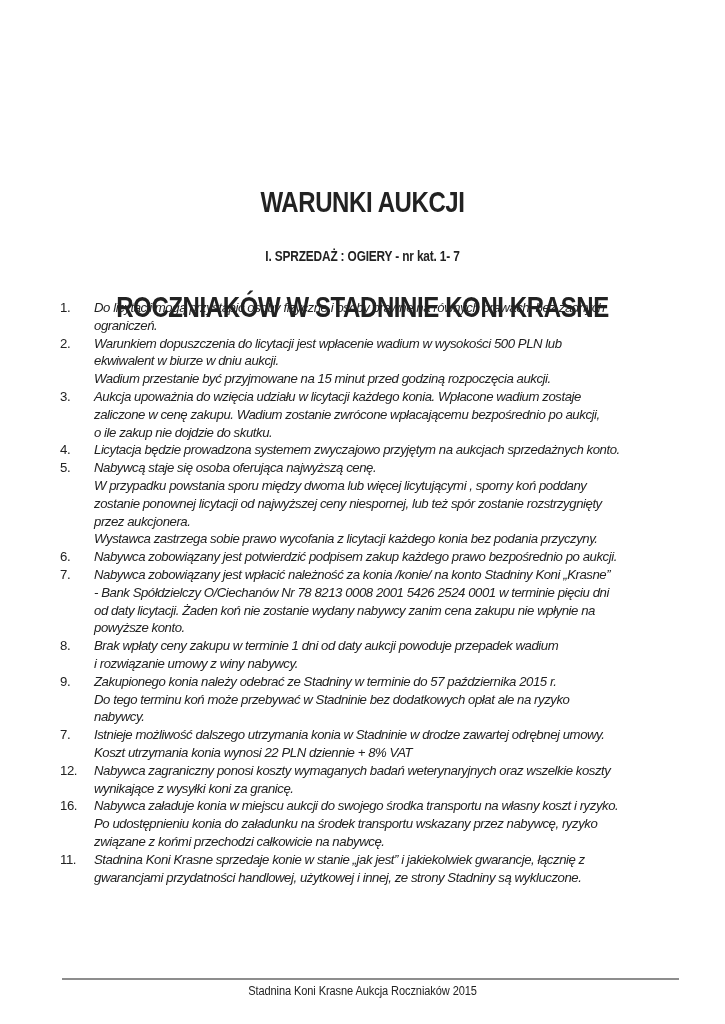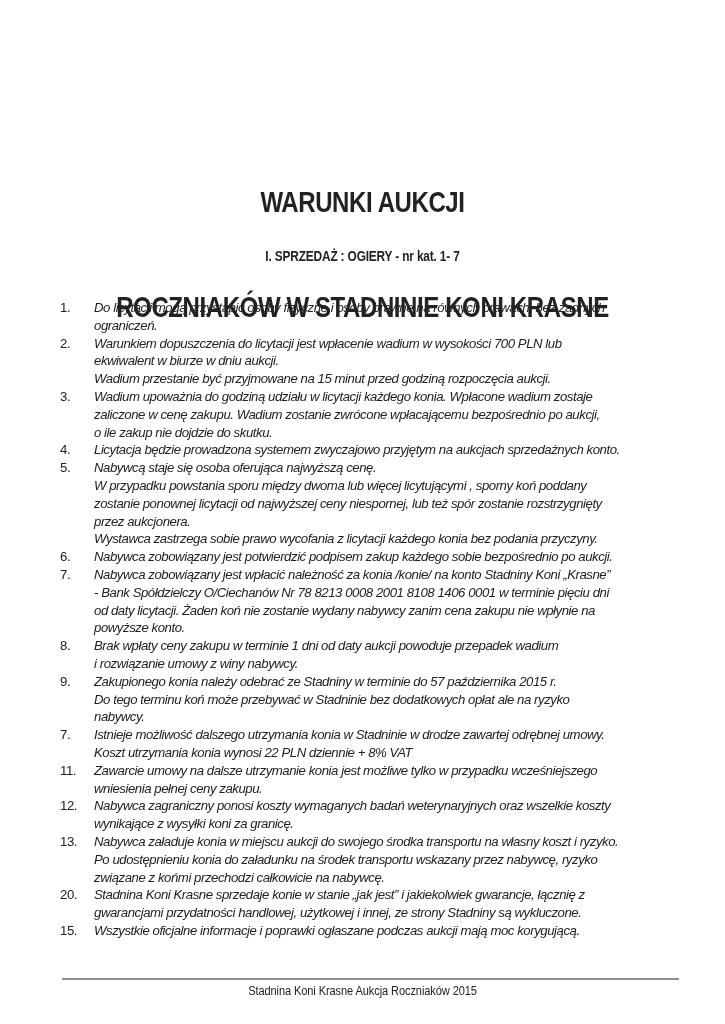--- a/index.html
+++ b/index.html
@@ -105,55 +105,55 @@
 
   <ol class="terms">
     <li class="term-item">
       <span class="term-num">1.</span>
       <span class="term-text">Do licytacji mogą przystąpić osoby fizyczne i osoby prawne na równych prawach, bez żadnych
 ograniczeń.</span>
     </li>
 
     <li class="term-item">
       <span class="term-num">2.</span>
-      <span class="term-text">Warunkiem dopuszczenia do licytacji jest wpłacenie wadium w wysokości 700 PLN lub
+      <span class="term-text">Warunkiem dopuszczenia do licytacji jest wpłacenie wadium w wysokości 500 PLN lub
 ekwiwalent w biurze w dniu aukcji.
 Wadium przestanie być przyjmowane na 15 minut przed godziną rozpoczęcia aukcji.</span>
     </li>
 
     <li class="term-item">
       <span class="term-num">3.</span>
-      <span class="term-text">Wadium upoważnia do godziną udziału w licytacji każdego konia. Wpłacone wadium zostaje
+      <span class="term-text">Aukcja upoważnia do wzięcia udziału w licytacji każdego konia. Wpłacone wadium zostaje
 zaliczone w cenę zakupu. Wadium zostanie zwrócone wpłacającemu bezpośrednio po aukcji,
 o ile zakup nie dojdzie do skutku.</span>
     </li>
 
     <li class="term-item">
       <span class="term-num">4.</span>
       <span class="term-text">Licytacja będzie prowadzona systemem zwyczajowo przyjętym na aukcjach sprzedażnych konto.</span>
     </li>
 
     <li class="term-item">
       <span class="term-num">5.</span>
       <span class="term-text">Nabywcą staje się osoba oferująca najwyższą cenę.
 W przypadku powstania sporu między dwoma lub więcej licytującymi , sporny koń poddany
 zostanie ponownej licytacji od najwyższej ceny niespornej, lub też spór zostanie rozstrzygnięty
 przez aukcjonera.
 Wystawca zastrzega sobie prawo wycofania z licytacji każdego konia bez podania przyczyny.</span>
     </li>
 
     <li class="term-item">
       <span class="term-num">6.</span>
-      <span class="term-text">Nabywca zobowiązany jest potwierdzić podpisem zakup każdego sobie bezpośrednio po aukcji.</span>
+      <span class="term-text">Nabywca zobowiązany jest potwierdzić podpisem zakup każdego prawo bezpośrednio po aukcji.</span>
     </li>
 
     <li class="term-item">
       <span class="term-num">7.</span>
       <span class="term-text">Nabywca zobowiązany jest wpłacić należność za konia /konie/ na konto Stadniny Koni „Krasne”
-- Bank Spółdzielczy O/Ciechanów Nr 78 8213 0008 2001 8108 1406 0001 w terminie pięciu dni
+- Bank Spółdzielczy O/Ciechanów Nr 78 8213 0008 2001 5426 2524 0001 w terminie pięciu dni
 od daty licytacji. Żaden koń nie zostanie wydany nabywcy zanim cena zakupu nie wpłynie na
 powyższe konto.</span>
     </li>
 
     <li class="term-item">
       <span class="term-num">8.</span>
       <span class="term-text">Brak wpłaty ceny zakupu w terminie 1 dni od daty aukcji powoduje przepadek wadium
 i rozwiązanie umowy z winy nabywcy.</span>
     </li>
 
@@ -163,48 +163,39 @@
 Do tego terminu koń może przebywać w Stadninie bez dodatkowych opłat ale na ryzyko
 nabywcy.</span>
     </li>
 
     <li class="term-item">
       <span class="term-num">7.</span>
       <span class="term-text">Istnieje możliwość dalszego utrzymania konia w Stadninie w drodze zawartej odrębnej umowy.
 Koszt utrzymania konia wynosi 22 PLN dziennie + 8% VAT</span>
     </li>
 
-    <li class="term-item">
-      <span class="term-num">11.</span>
-      <span class="term-text">Zawarcie umowy na dalsze utrzymanie konia jest możliwe tylko w przypadku wcześniejszego
-wniesienia pełnej ceny zakupu.</span>
-    </li>
 
     <li class="term-item">
       <span class="term-num">12.</span>
       <span class="term-text">Nabywca zagraniczny ponosi koszty wymaganych badań weterynaryjnych oraz wszelkie koszty
 wynikające z wysyłki koni za granicę.</span>
     </li>
 
     <li class="term-item">
-      <span class="term-num">13.</span>
+      <span class="term-num">16.</span>
       <span class="term-text">Nabywca załaduje konia w miejscu aukcji do swojego środka transportu na własny koszt i ryzyko.
 Po udostępnieniu konia do załadunku na środek transportu wskazany przez nabywcę, ryzyko
 związane z końmi przechodzi całkowicie na nabywcę.</span>
     </li>
 
     <li class="term-item">
-      <span class="term-num">20.</span>
+      <span class="term-num">11.</span>
       <span class="term-text">Stadnina Koni Krasne sprzedaje konie w stanie „jak jest” i jakiekolwiek gwarancje, łącznię z
 gwarancjami przydatności handlowej, użytkowej i innej, ze strony Stadniny są wykluczone.</span>
     </li>
 
-    <li class="term-item">
-      <span class="term-num">15.</span>
-      <span class="term-text">Wszystkie oficjalne informacje i poprawki ogłaszane podczas aukcji mają moc korygującą.</span>
-    </li>
   </ol>
 
   <div class="footer-rule"></div>
 
   <div class="footer-text">Stadnina Koni Krasne Aukcja Roczniaków 2015</div>
 
 </div>
 
 </body></html>

